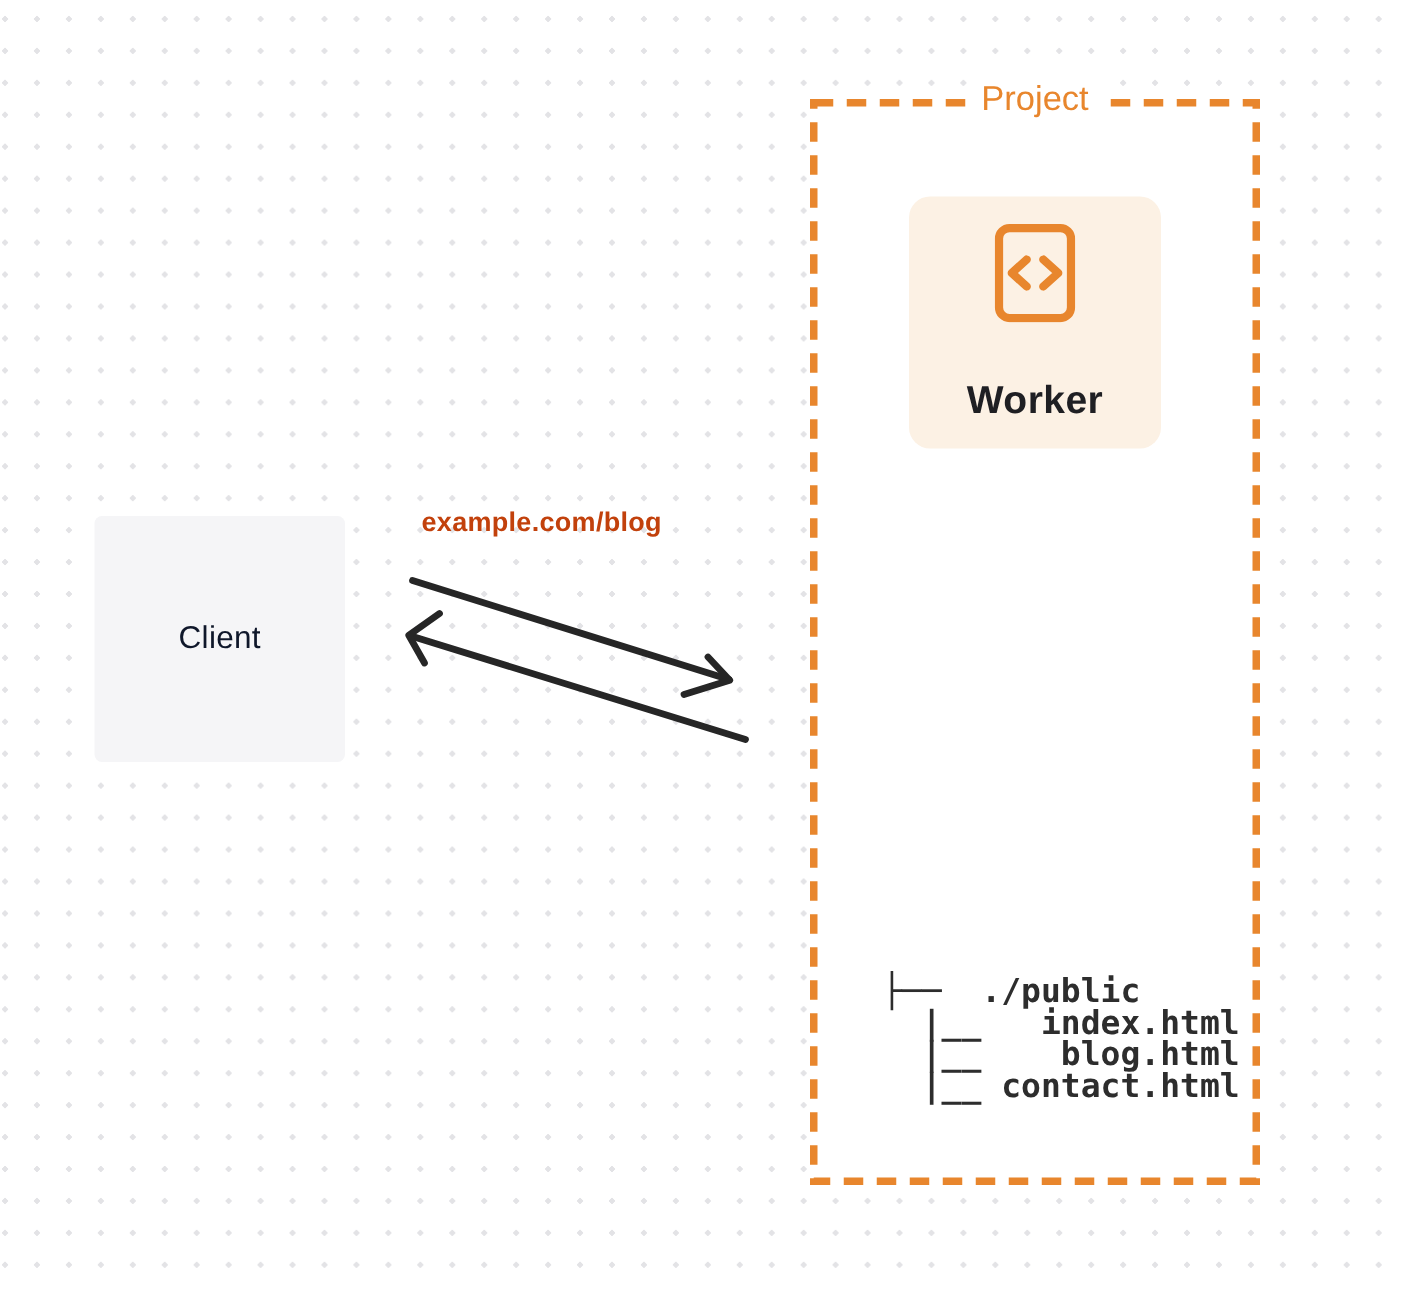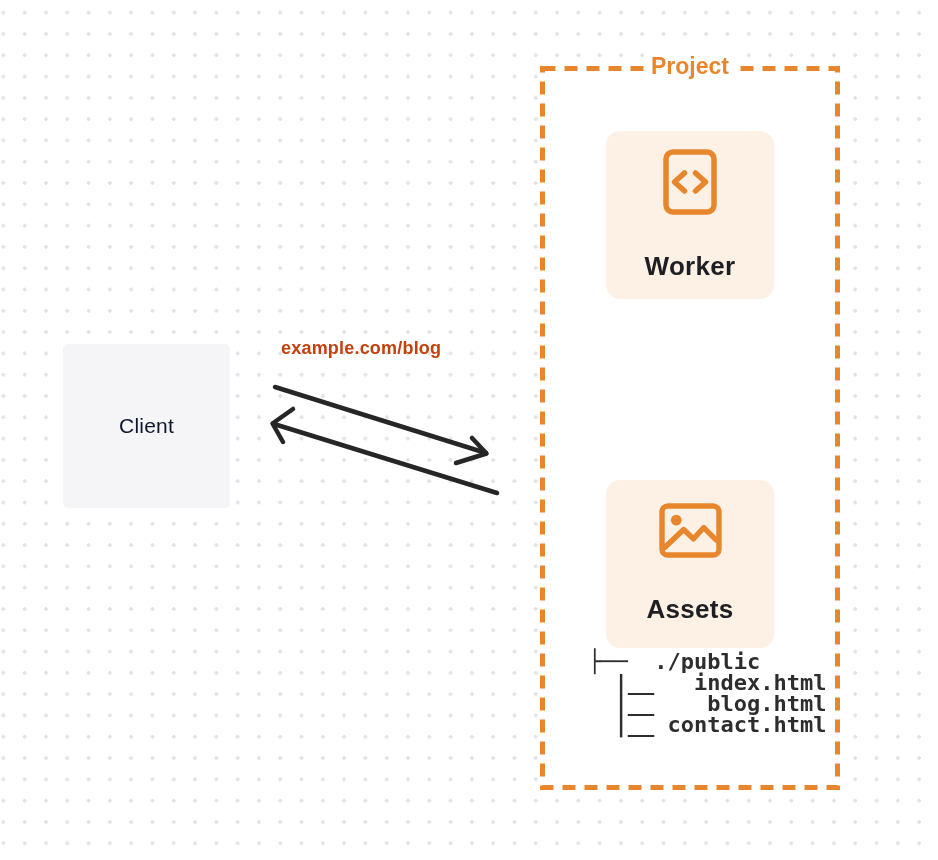--- a/index.html
+++ b/index.html
@@ -37,21 +37,21 @@
 
   
   .project-box {
     left: 540px; top: 66px; width: 300px; height: 724px;
     background: #ffffff; z-index: 0;
   }
   .project-border { position: absolute; left: 0; top: 0; width: 100%; height: 100%; }
   .project-title {
     position: absolute; left: 50%; top: 0; transform: translate(-50%, -50%);
     background: #ffffff; padding: 1px 7px;
-    font-size: 23px; font-weight: bold; color: #e8862d;
+    font-size: 23px; font-weight: normal; color: #e8862d;
     white-space: nowrap; z-index: 2;
   }
 
   .card {
     position: absolute; left: 50%; transform: translateX(-50%);
     width: 168px; height: 168px;
     background: #fcf1e4; border-radius: 14px;
     display: flex; flex-direction: column; align-items: center; justify-content: center;
     gap: 36px; z-index: 2;
   }
@@ -96,26 +96,18 @@
 
   <div class="card worker">
     <svg class="card-icon" width="54" height="66" viewBox="0 0 54 66" fill="none" xmlns="http://www.w3.org/2000/svg" stroke="currentColor" stroke-width="5.5" stroke-linecap="round" stroke-linejoin="round">
       <rect x="3" y="3" width="48" height="60" rx="7"></rect>
       <path d="M21.5 24 L11.5 33 L21.5 42"></path>
       <path d="M32.5 24 L42.5 33 L32.5 42"></path>
     </svg>
     <span class="card-label">Worker</span>
   </div>
 
-  <div class="card assets">
-    <svg class="card-icon" width="63" height="55" viewBox="0 0 64 56" fill="none" xmlns="http://www.w3.org/2000/svg" stroke="currentColor" stroke-width="5.5" stroke-linecap="round" stroke-linejoin="round">
-      <rect x="3" y="3" width="58" height="50" rx="6"></rect>
-      <circle cx="17.5" cy="17.5" r="5.5" fill="currentColor" stroke="none"></circle>
-      <path d="M6 45 L25 27 L35 36.5 L45.5 25 L58 37.5"></path>
-    </svg>
-    <span class="card-label">Assets</span>
-  </div>
 
   <pre class="file-tree">├──  ./public
   |__   index.html
   |__    blog.html
   |__ contact.html</pre>
 </div>
 
 </body></html>

